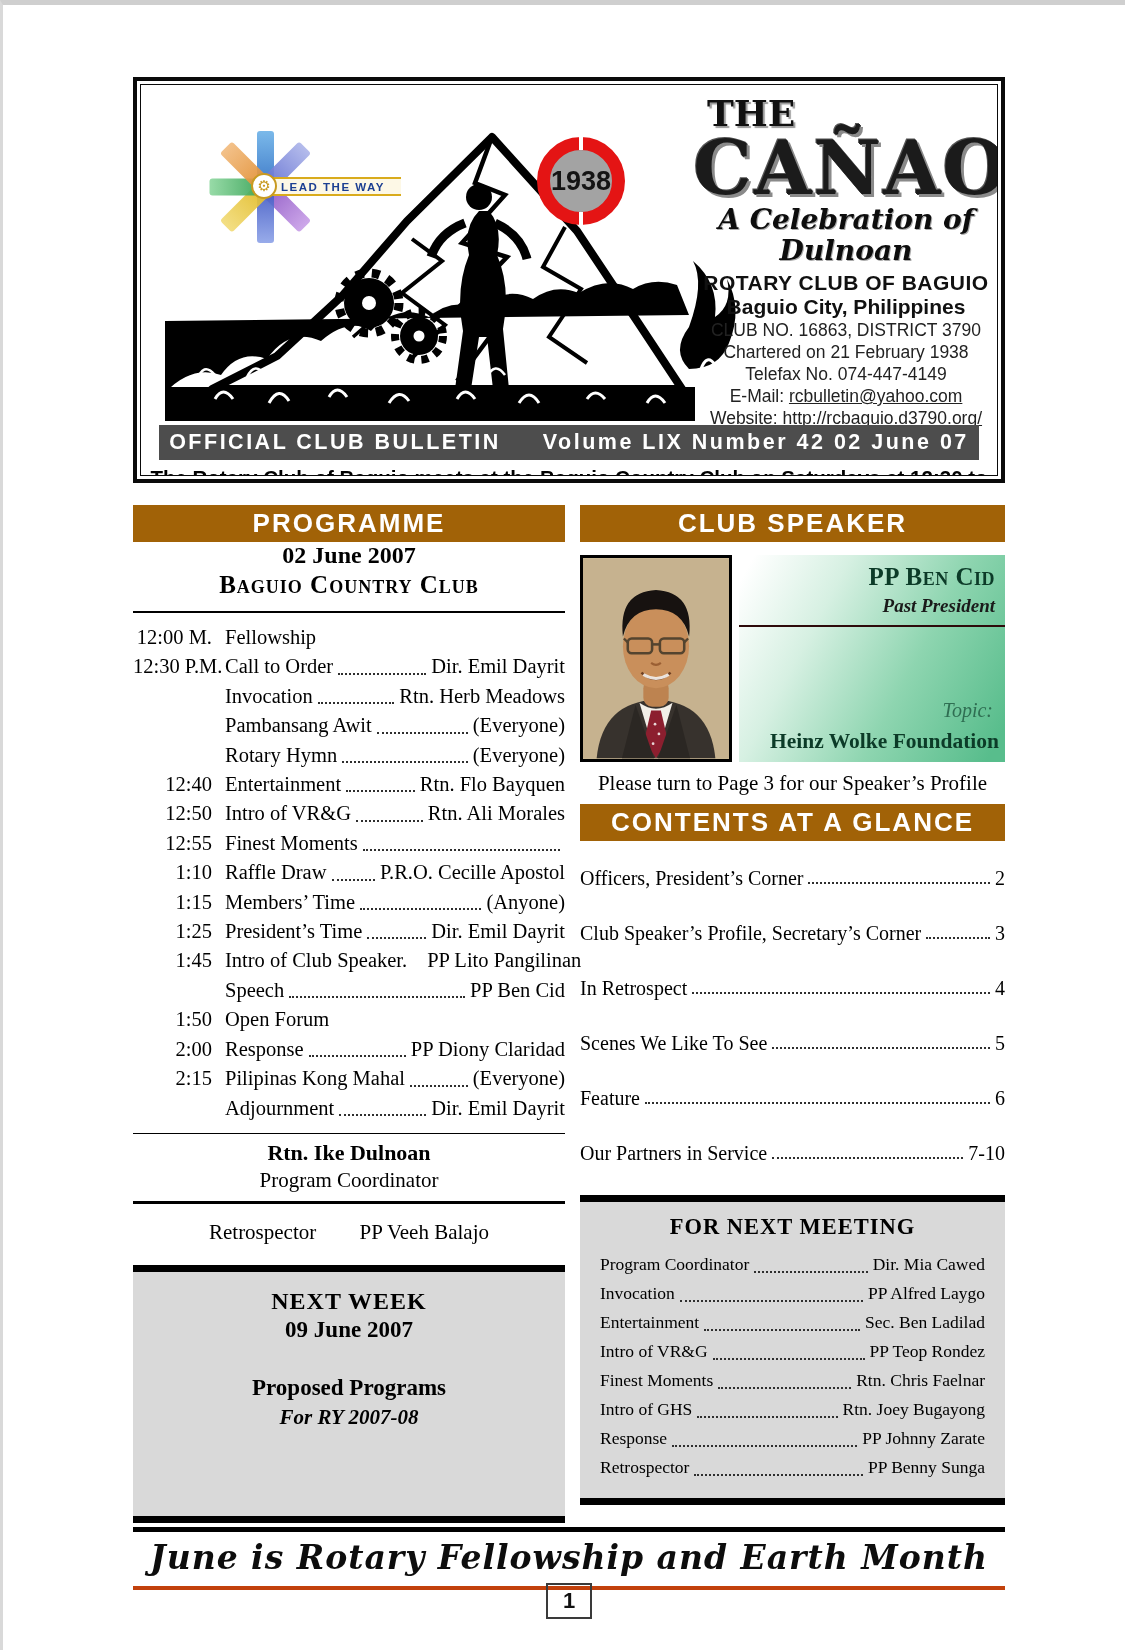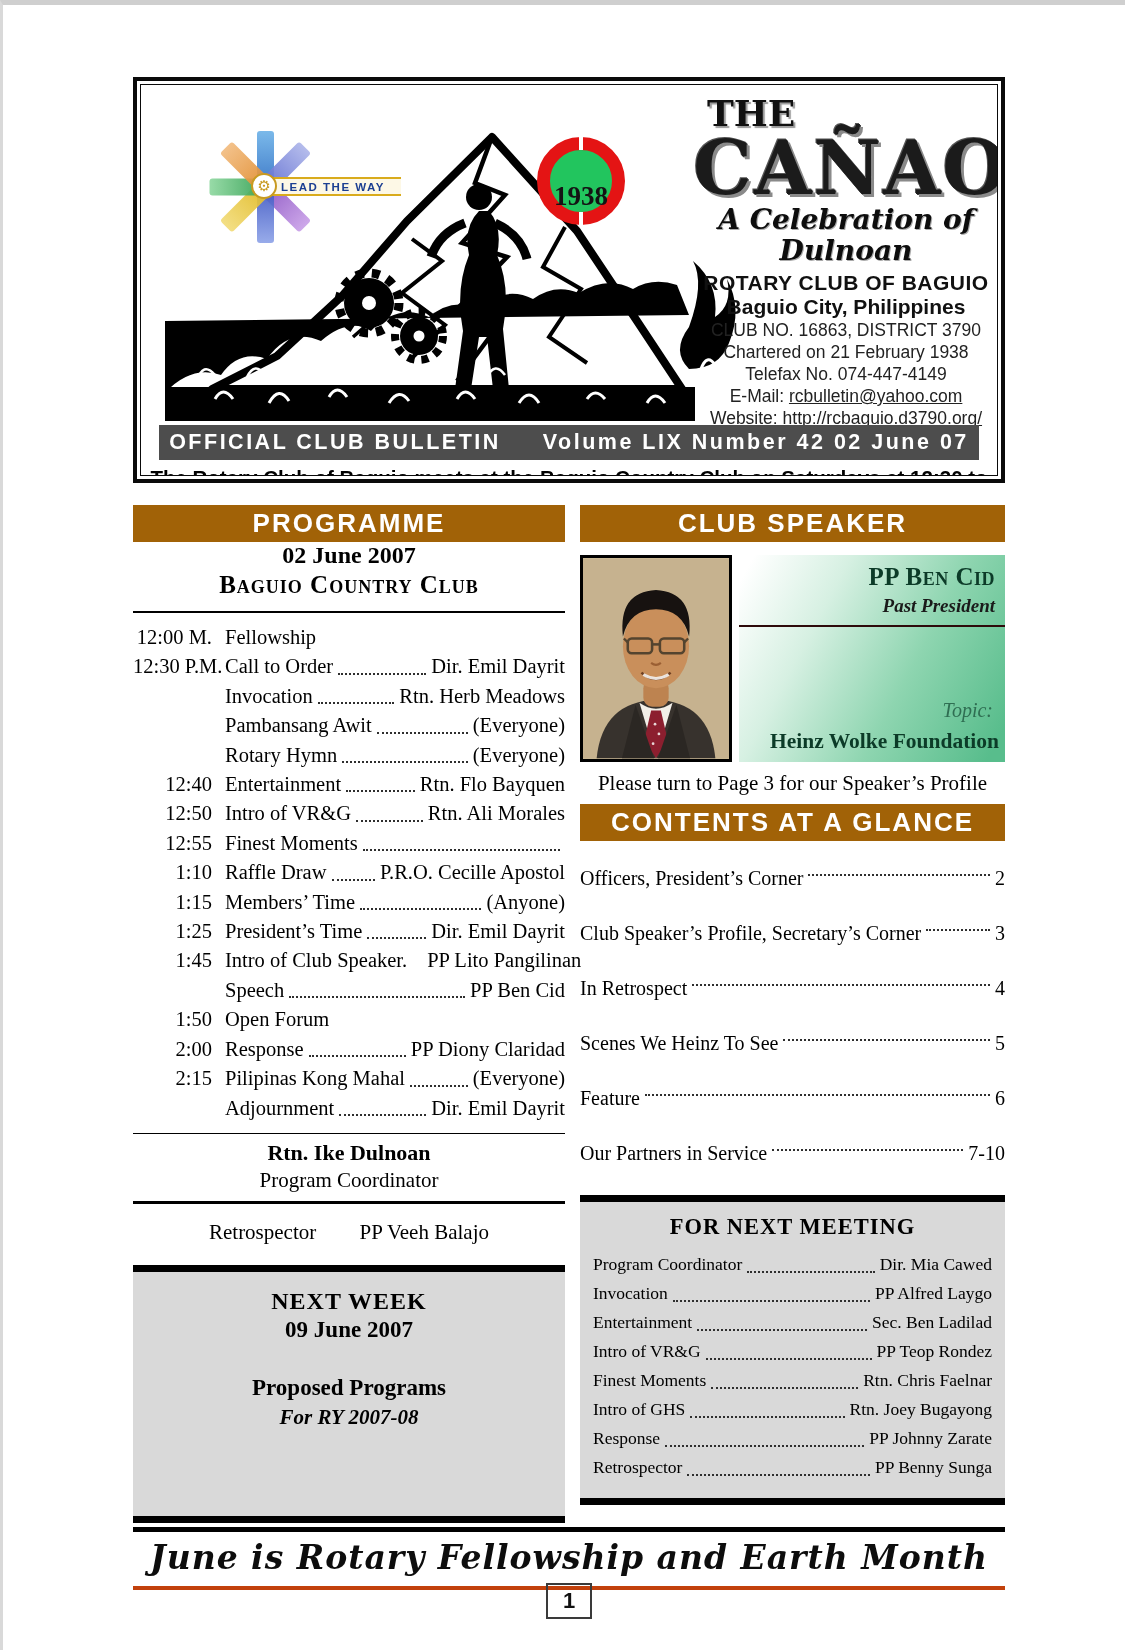--- a/index.html
+++ b/index.html
@@ -16,23 +16,23 @@
   .ray { position:absolute; left:88px; top:24px; width:17px; height:56px; border-radius:3px; transform-origin:8.5px 56px; opacity:.92; }
   .hub { position:absolute; left:82px; top:66px; width:26px; height:26px; border-radius:50%; background:#fff; border:2px solid #c89a20; z-index:6;
          display:flex; align-items:center; justify-content:center; font-size:15px; color:#c89a20; }
   .ribbon { position:absolute; left:96px; top:70px; width:136px; height:19px; background:#fdf8e6; z-index:4;
             border-top:2.5px solid #d9ab1c; border-bottom:2.5px solid #d9ab1c;
             font-family:"Liberation Sans", sans-serif; font-weight:bold; font-size:11.5px; letter-spacing:1.5px;
             color:#1c3f92; display:flex; align-items:center; justify-content:center; }
 
   
   .badge1938 { position:absolute; left:396px; top:52px; width:88px; height:88px; border-radius:50%;
-               border:13px solid #e41414; background:#22c55e; z-index:5;
-               display:flex; align-items:flex-end; justify-content:center;
-               font-family:Liberation Serif, serif; font-weight:bold; font-size:27px; color:#141414; }
+               border:13px solid #e41414; background:#a3a3a3; z-index:5;
+               display:flex; align-items:center; justify-content:center;
+               font-family:Liberation Sans, sans-serif; font-weight:bold; font-size:27px; color:#141414; }
   .badge-notch { position:absolute; left:50%; transform:translateX(-50%); width:4px; height:14px; background:#fff; }
   .badge-notch.top { top:-14px; } .badge-notch.bottom { bottom:-14px; }
 
   
   .tribal { position:absolute; left:16px; top:46px; width:590px; height:300px; z-index:1; }
 
   
   .mast { position:absolute; left:552px; top:10px; width:306px; text-align:center; z-index:6; }
   .mast-the { font-family:"DejaVu Serif", serif; font-weight:bold; font-size:36px; color:#111;
               text-align:left; margin-left:14px; line-height:1; text-shadow:2px 2px 1px #999; }
@@ -93,26 +93,26 @@
   .sp-name { position:absolute; top:8px; right:10px; font-variant:small-caps; font-weight:bold; font-size:25px; color:#0c3b28; letter-spacing:.5px; }
   .sp-title { position:absolute; top:40px; right:10px; font-style:italic; font-weight:bold; font-size:19px; color:#1a1a1a; }
   .sp-divider { position:absolute; left:0; right:0; top:70px; border-top:2px solid #2d0a0a; }
   .sp-topic-label { position:absolute; bottom:40px; right:12px; font-style:italic; font-size:20px; color:#2f6e52; }
   .sp-topic { position:absolute; bottom:8px; right:6px; font-weight:bold; font-size:21.5px; color:#0c3b28; }
   .speaker-note { text-align:center; font-size:21px; margin-top:9px; }
 
   
   .contents-bar { margin-top:8px; }
   .contents-list { margin-top:24px; }
-  .contents-row { display:flex; align-items:center; font-size:20px; line-height:26px; margin-bottom:29px; }
+  .contents-row { display:flex; align-items:flex-end; font-size:20px; line-height:26px; margin-bottom:29px; }
   .contents-label { white-space:nowrap; }
   .contents-page { white-space:nowrap; }
 
   
-  .next-meeting { margin-top:2px; padding:12px 13px 16px; }
+  .next-meeting { margin-top:2px; padding:12px 20px 16px; }
   .nm-heading { text-align:center; font-weight:bold; font-size:22.5px; letter-spacing:1px; margin-bottom:10px; }
   .nm-row { display:flex; align-items:flex-end; font-size:17.5px; line-height:29px; }
   .nm-row .leader { border-bottom-width:2px; margin-bottom:6px; }
 
   
   .footer-band { position:absolute; left:130px; top:1522px; width:872px;
                  border-top:5px solid #000; border-bottom:4px solid #c2410c; padding:6px 0 9px; text-align:center; }
   .footer-text { font-family:"DejaVu Serif", serif; font-weight:bold; font-style:italic; font-size:33px; color:#0d0d0d; letter-spacing:1px; }
   .page-num-box { position:absolute; left:543px; top:1578px; width:46px; height:36px; border:2px solid #3a3a3a;
                   display:flex; align-items:center; justify-content:center;
@@ -398,21 +398,21 @@
           <span class="contents-page">3</span>
         </div>
 
         <div class="contents-row">
           <span class="contents-label">In  Retrospect</span>
           <span class="leader"></span>
           <span class="contents-page">4</span>
         </div>
 
         <div class="contents-row">
-          <span class="contents-label">Scenes We Heinz To See</span>
+          <span class="contents-label">Scenes We Like To See</span>
           <span class="leader"></span>
           <span class="contents-page">5</span>
         </div>
 
         <div class="contents-row">
           <span class="contents-label">Feature</span>
           <span class="leader"></span>
           <span class="contents-page">6</span>
         </div>
 

